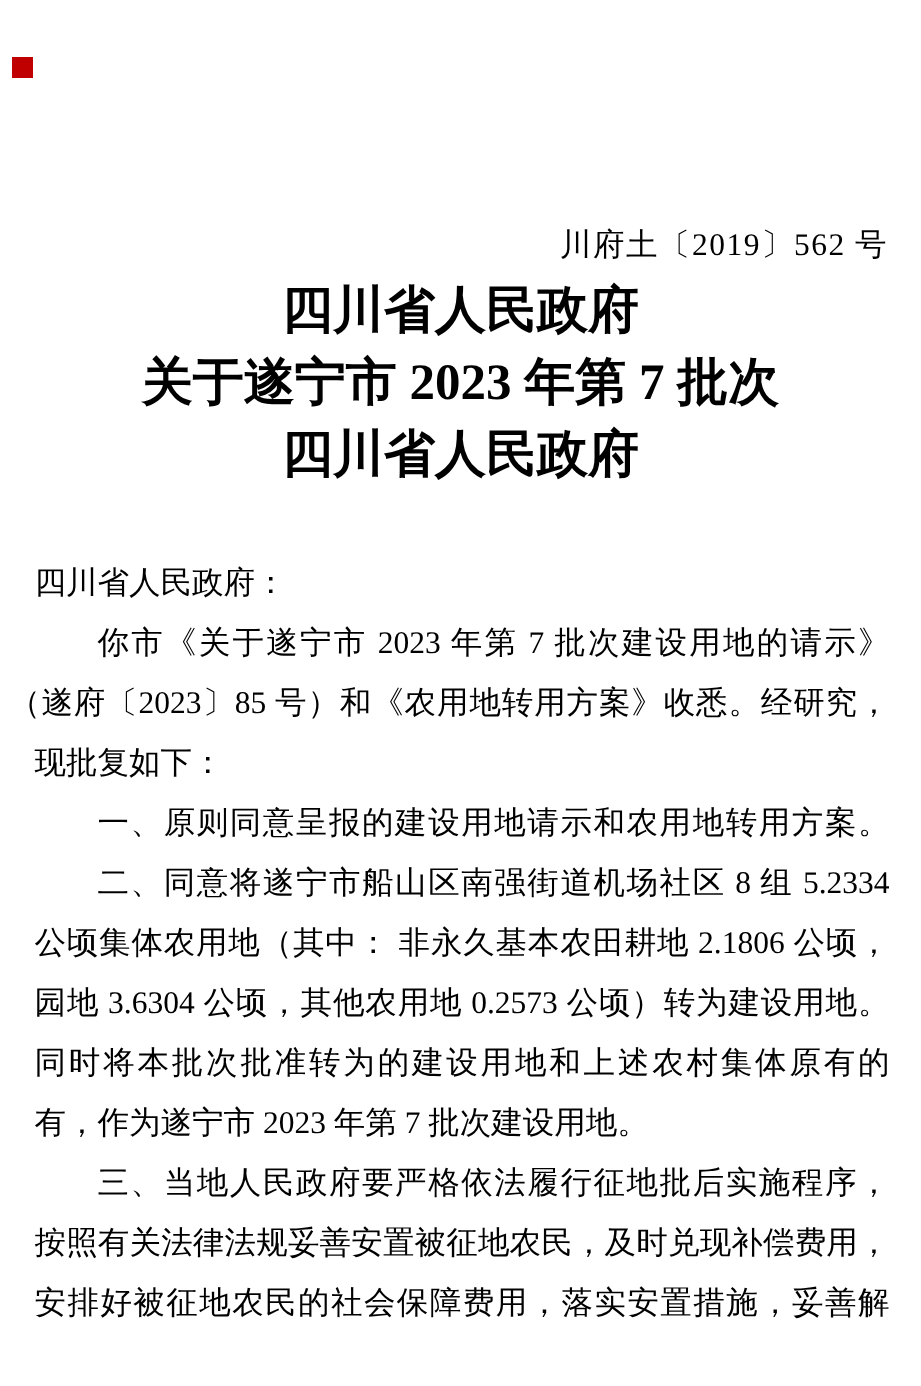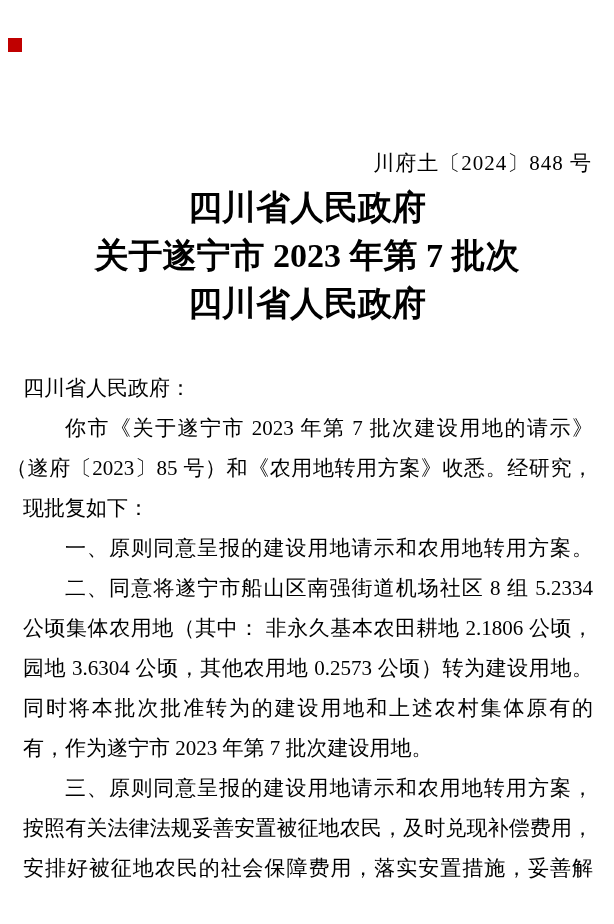--- a/index.html
+++ b/index.html
@@ -72,37 +72,37 @@
     width: 587px;
   }
 </style>
 </head>
 <body>
 
 <div class="page">
 
   <div class="red-marker"></div>
 
-  <div class="doc-number">川府土〔2024〕848 号</div>
+  <div class="doc-number">川府土〔2019〕562 号</div>
 
   <div class="title-block">
     <div class="title-line">四川省人民政府</div>
     <div class="title-line">关于遂宁市 2023 年第 7 批次</div>
     <div class="title-line">四川省人民政府</div>
   </div>
 
   <div class="body-block">
     <div class="line">四川省人民政府：</div>
     <div class="line justify indent">你市《关于遂宁市 2023 年第 7 批次建设用地的请示》</div>
     <div class="line justify hang">（遂府〔2023〕85 号）和《农用地转用方案》收悉。经研究，</div>
     <div class="line">现批复如下：</div>
     <div class="line justify indent">一、原则同意呈报的建设用地请示和农用地转用方案。</div>
     <div class="line justify indent">二、同意将遂宁市船山区南强街道机场社区 8 组 5.2334</div>
     <div class="line justify">公顷集体农用地（其中： 非永久基本农田耕地 2.1806 公顷，</div>
     <div class="line justify">园地 3.6304 公顷，其他农用地 0.2573 公顷）转为建设用地。</div>
     <div class="line justify">同时将本批次批准转为的建设用地和上述农村集体原有的</div>
     <div class="line">有，作为遂宁市 2023 年第 7 批次建设用地。</div>
-    <div class="line justify indent">三、原则同意呈报的建设用地请示和农用地转用方案，</div>
+    <div class="line justify indent">三、当地人民政府要严格依法履行征地批后实施程序，</div>
     <div class="line justify">按照有关法律法规妥善安置被征地农民，及时兑现补偿费用，</div>
     <div class="line justify">安排好被征地农民的社会保障费用，落实安置措施，妥善解</div>
   </div>
 
 </div>
 
 </body></html>

